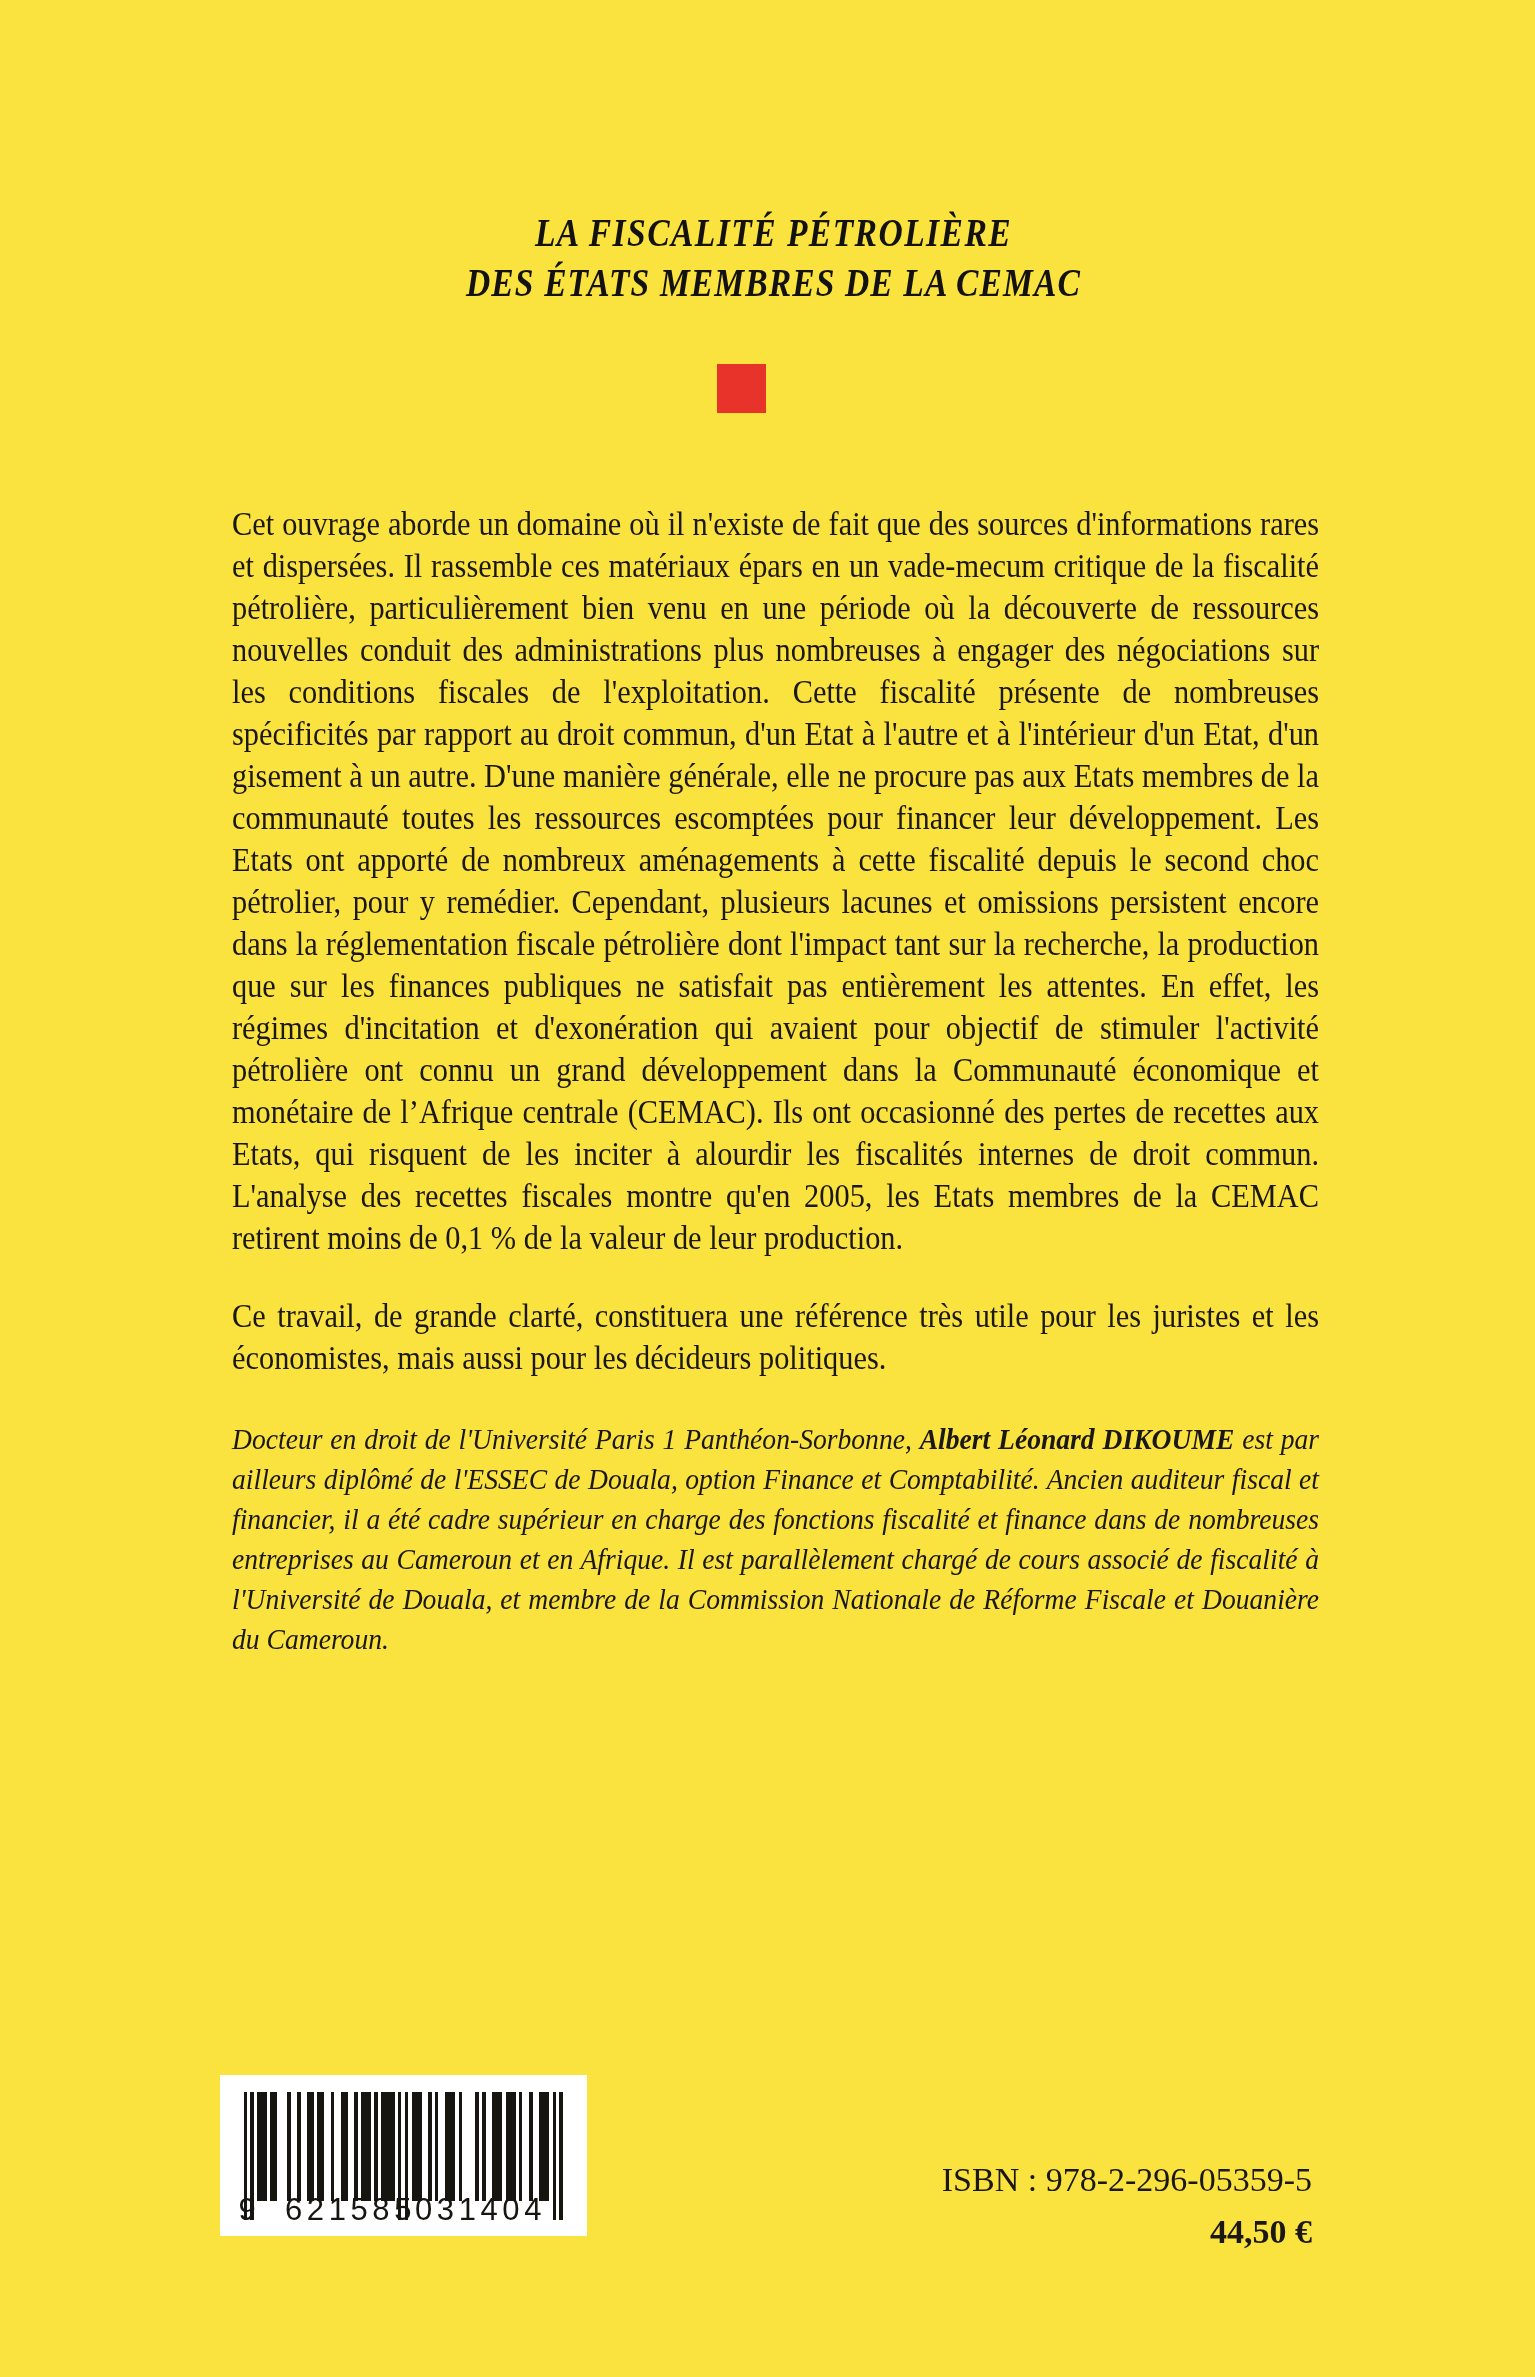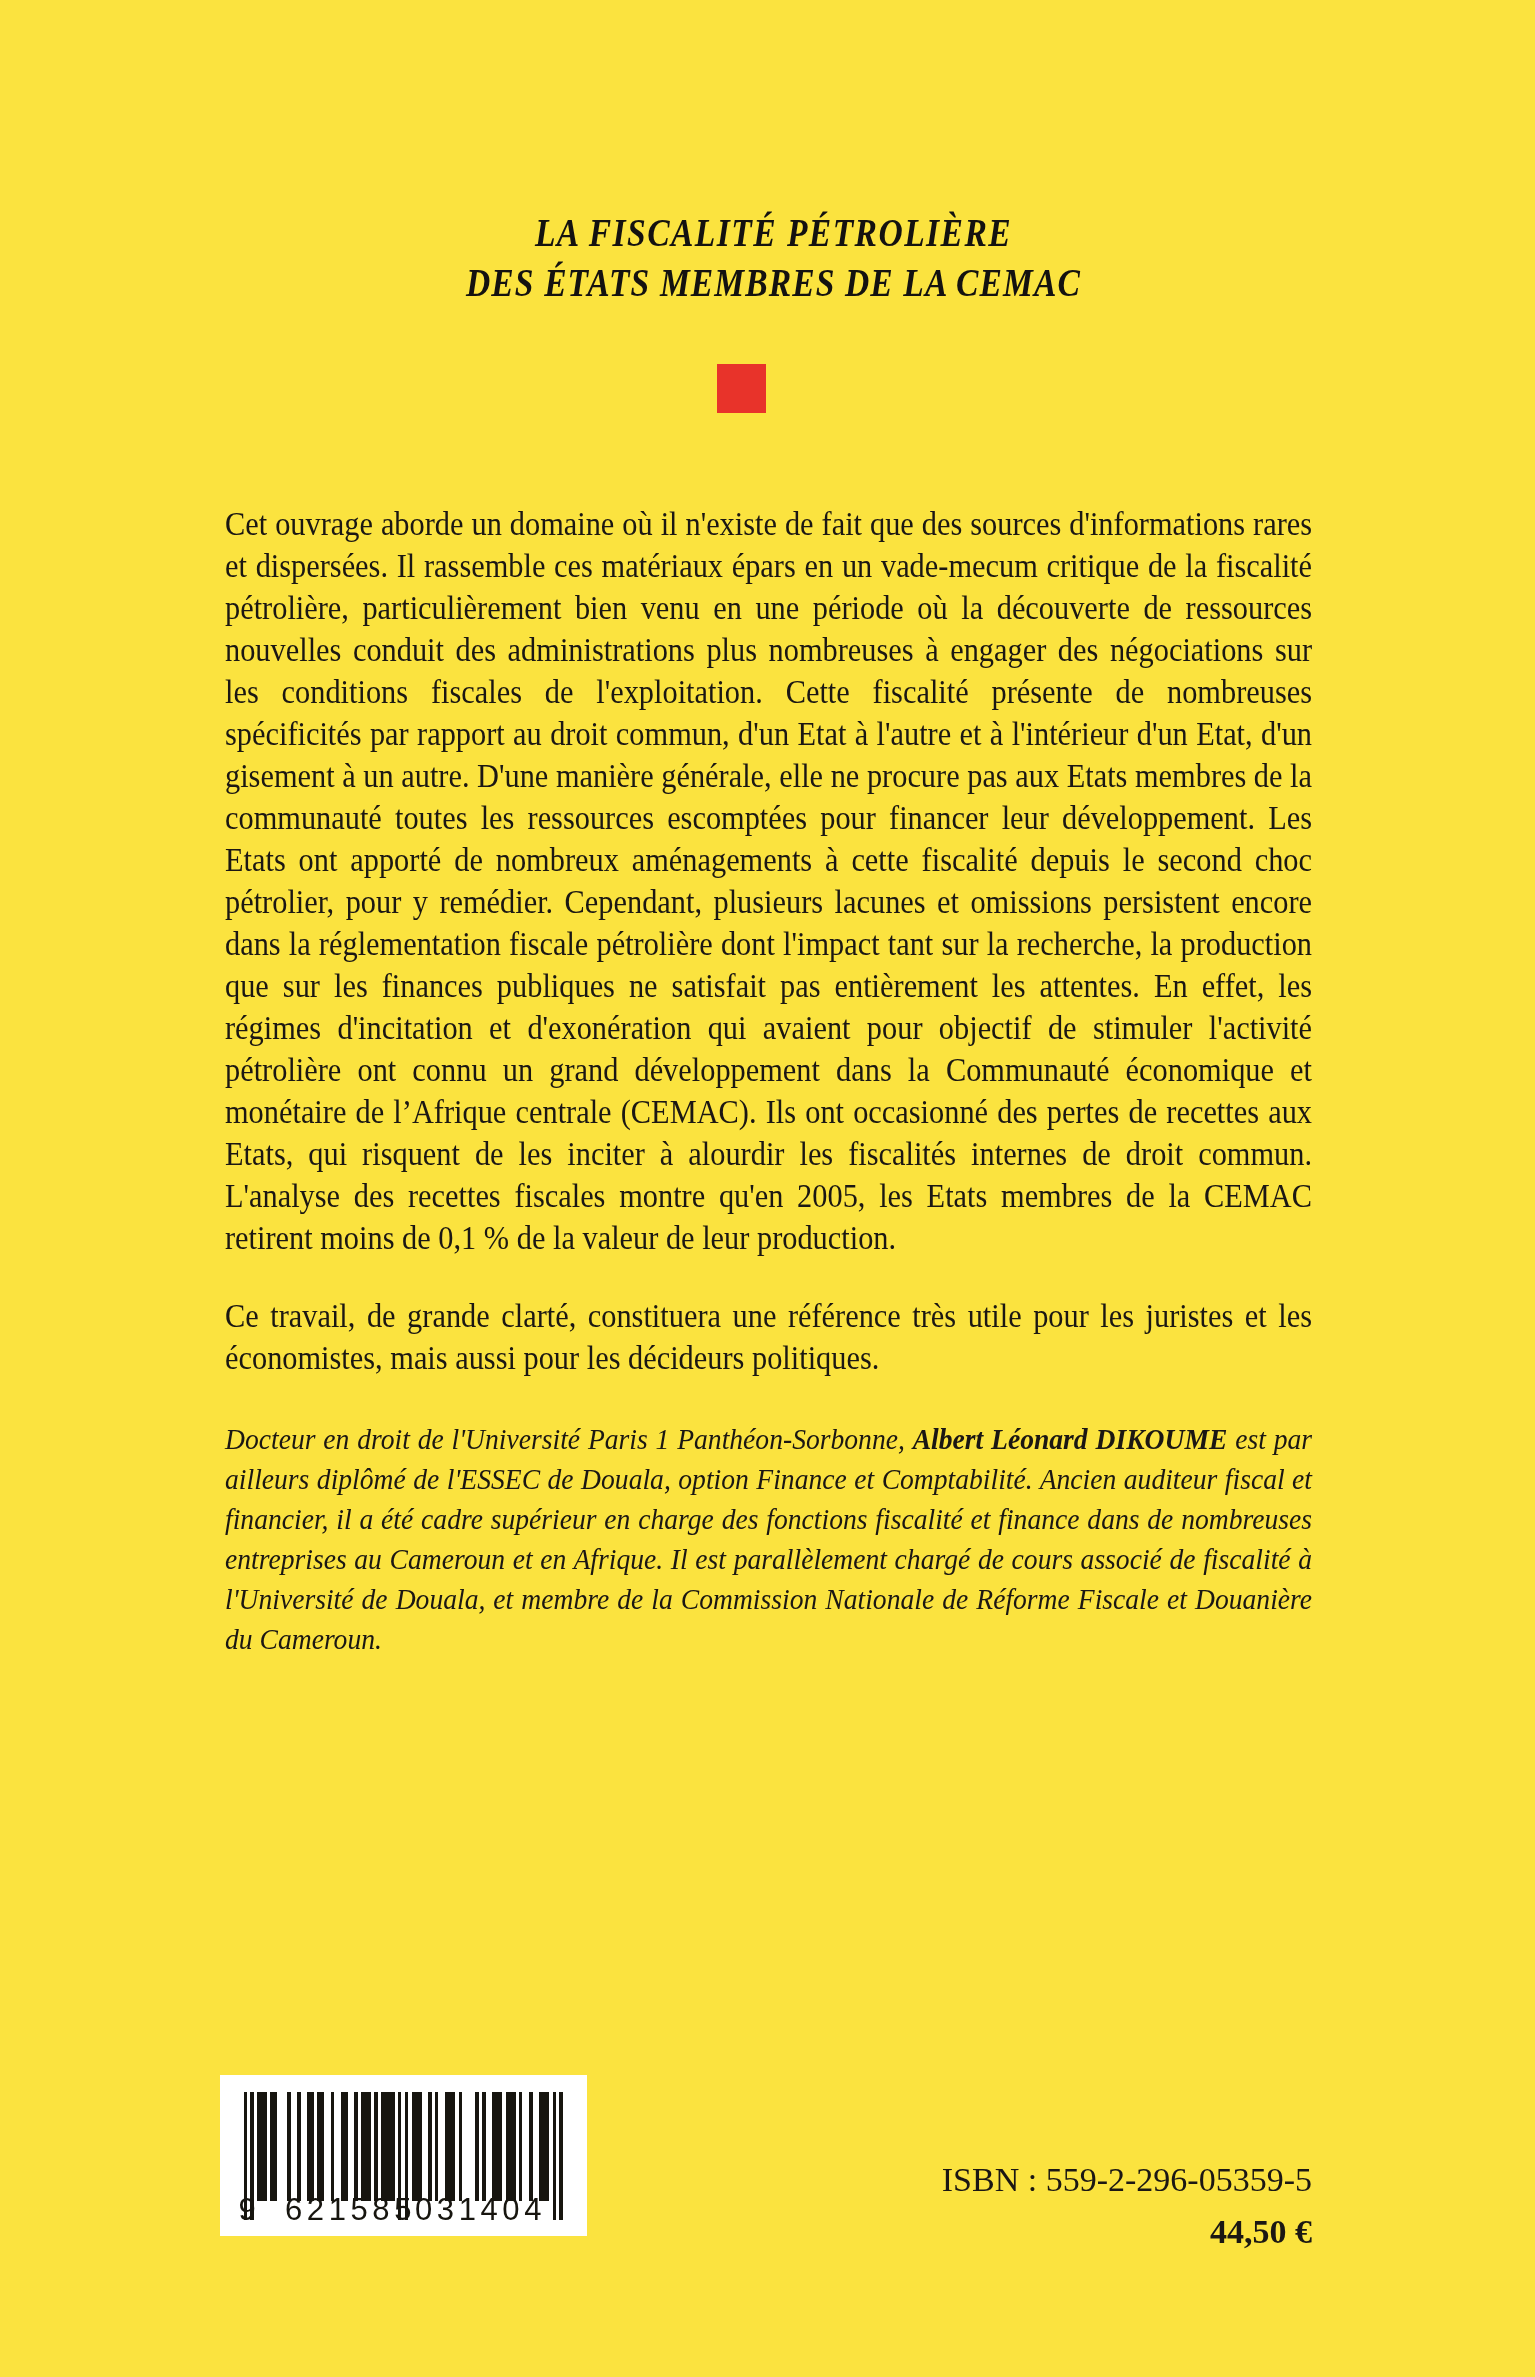--- a/index.html
+++ b/index.html
@@ -51,21 +51,21 @@
     left: 717px;
     top: 364px;
     width: 49px;
     height: 49px;
     background: #e8332a;
   }
 
   
   .body-col {
     position: absolute;
-    left: 225px;
+    left: 232px;
     top: 503px;
     width: 1087px;
   }
 
   p.blurb {
     margin: 0;
     color: #1b1713;
     font-family: "Liberation Serif", "DejaVu Serif", serif;
     font-size: 33px;
     line-height: 42px;
@@ -258,18 +258,18 @@
         <div class="bar" style="width: 3.4px; height: 128px;"></div>
       </div>
     <div class="barcode-digits">
       <span class="bd-lead">9</span>
       <span class="bd-left">621585</span>
       <span class="bd-right">031404</span>
     </div>
   </div>
 
   <div class="isbn-block">
-    <div class="isbn-line">ISBN : 559-2-296-05359-5</div>
+    <div class="isbn-line">ISBN : 978-2-296-05359-5</div>
     <div class="price-line">44,50 €</div>
   </div>
 
 </div>
 
 
 </body></html>

